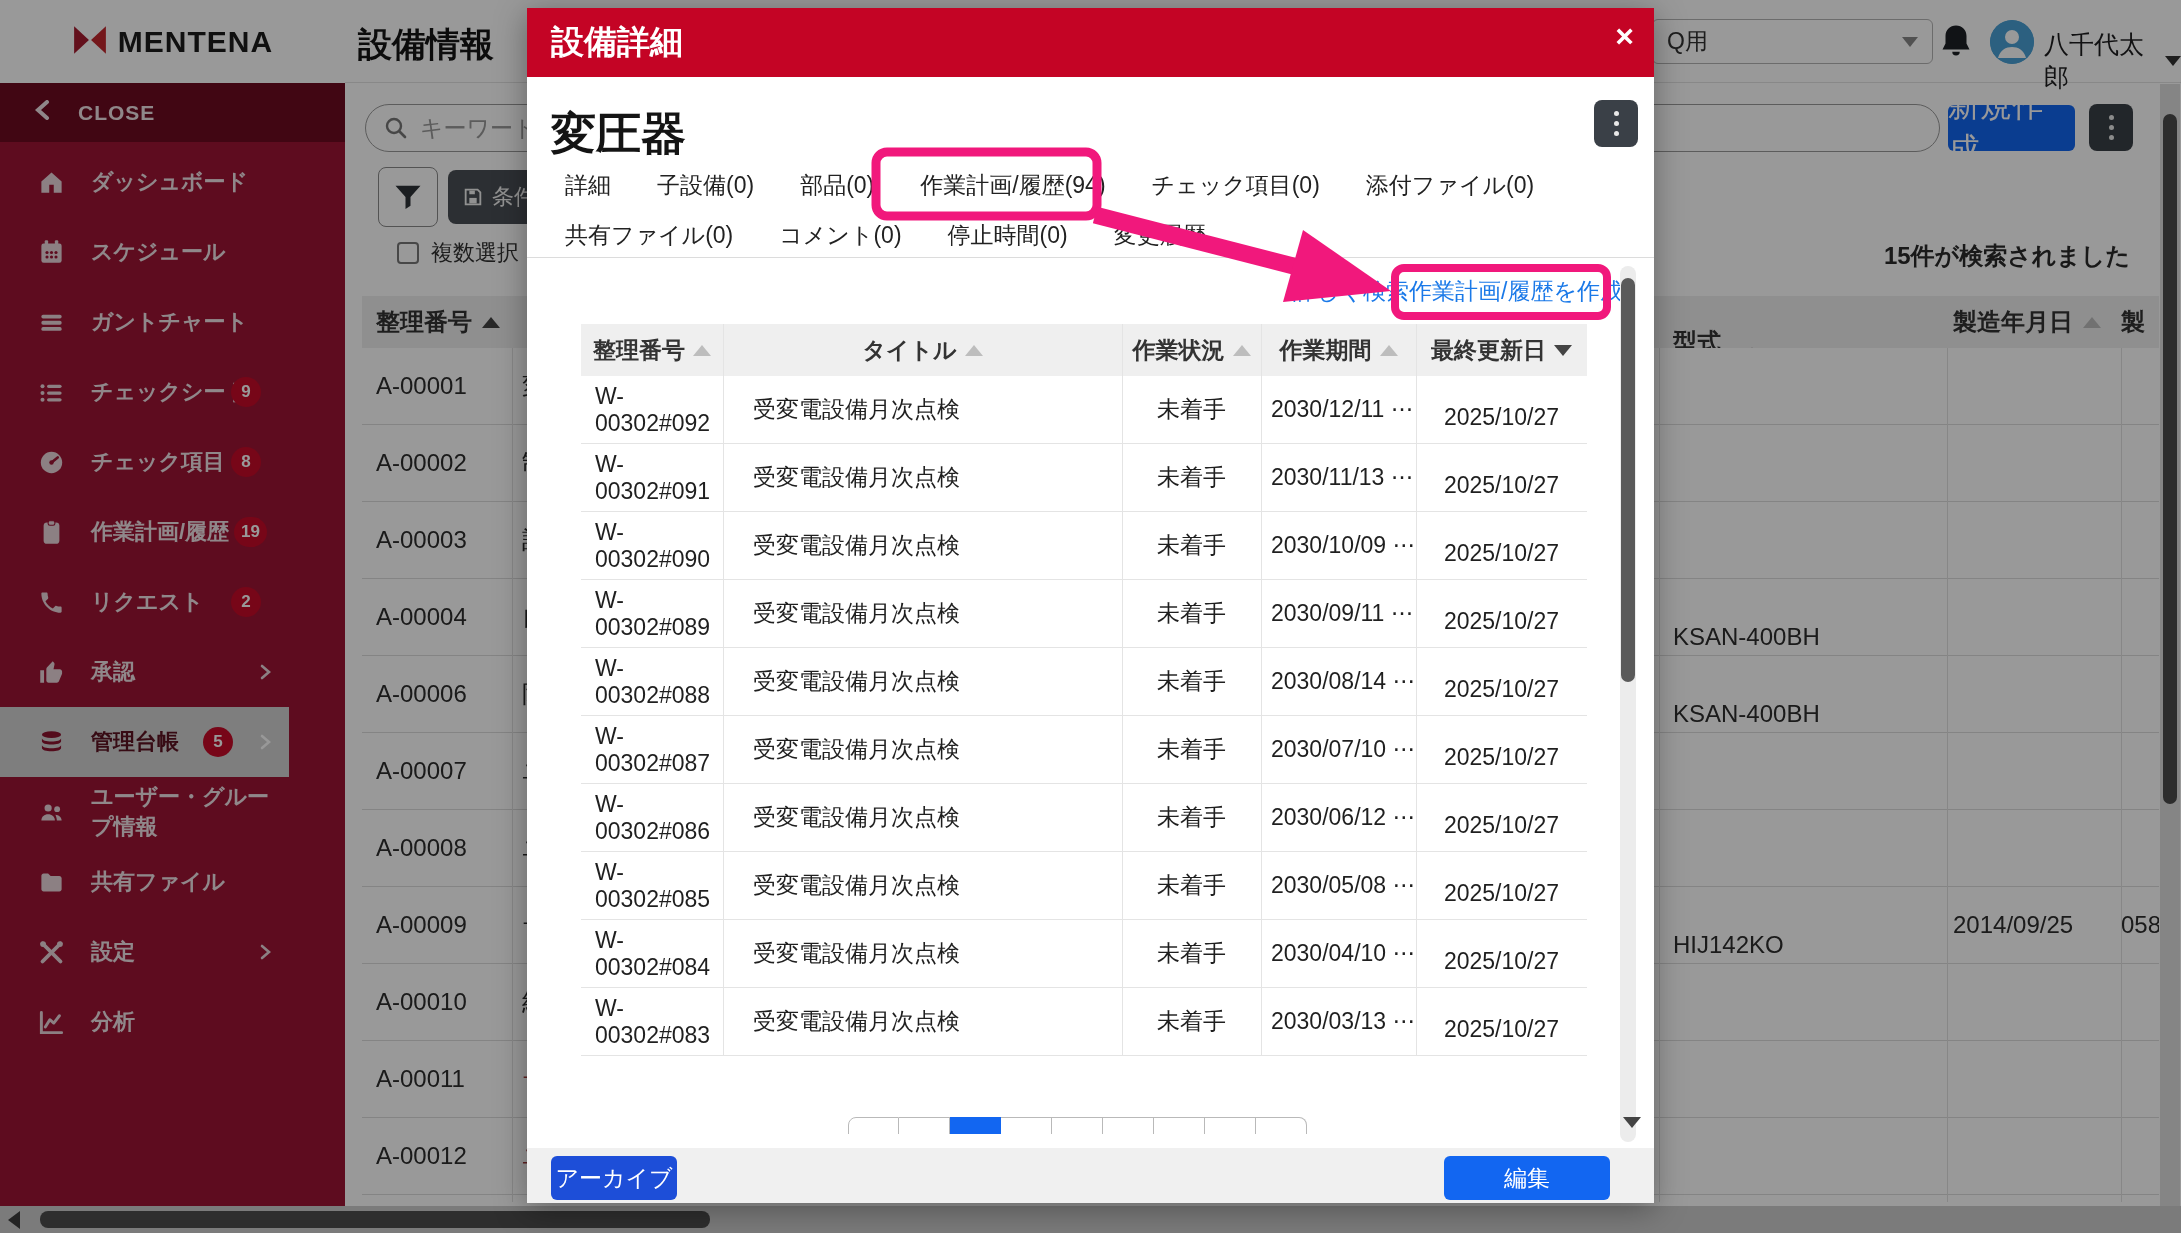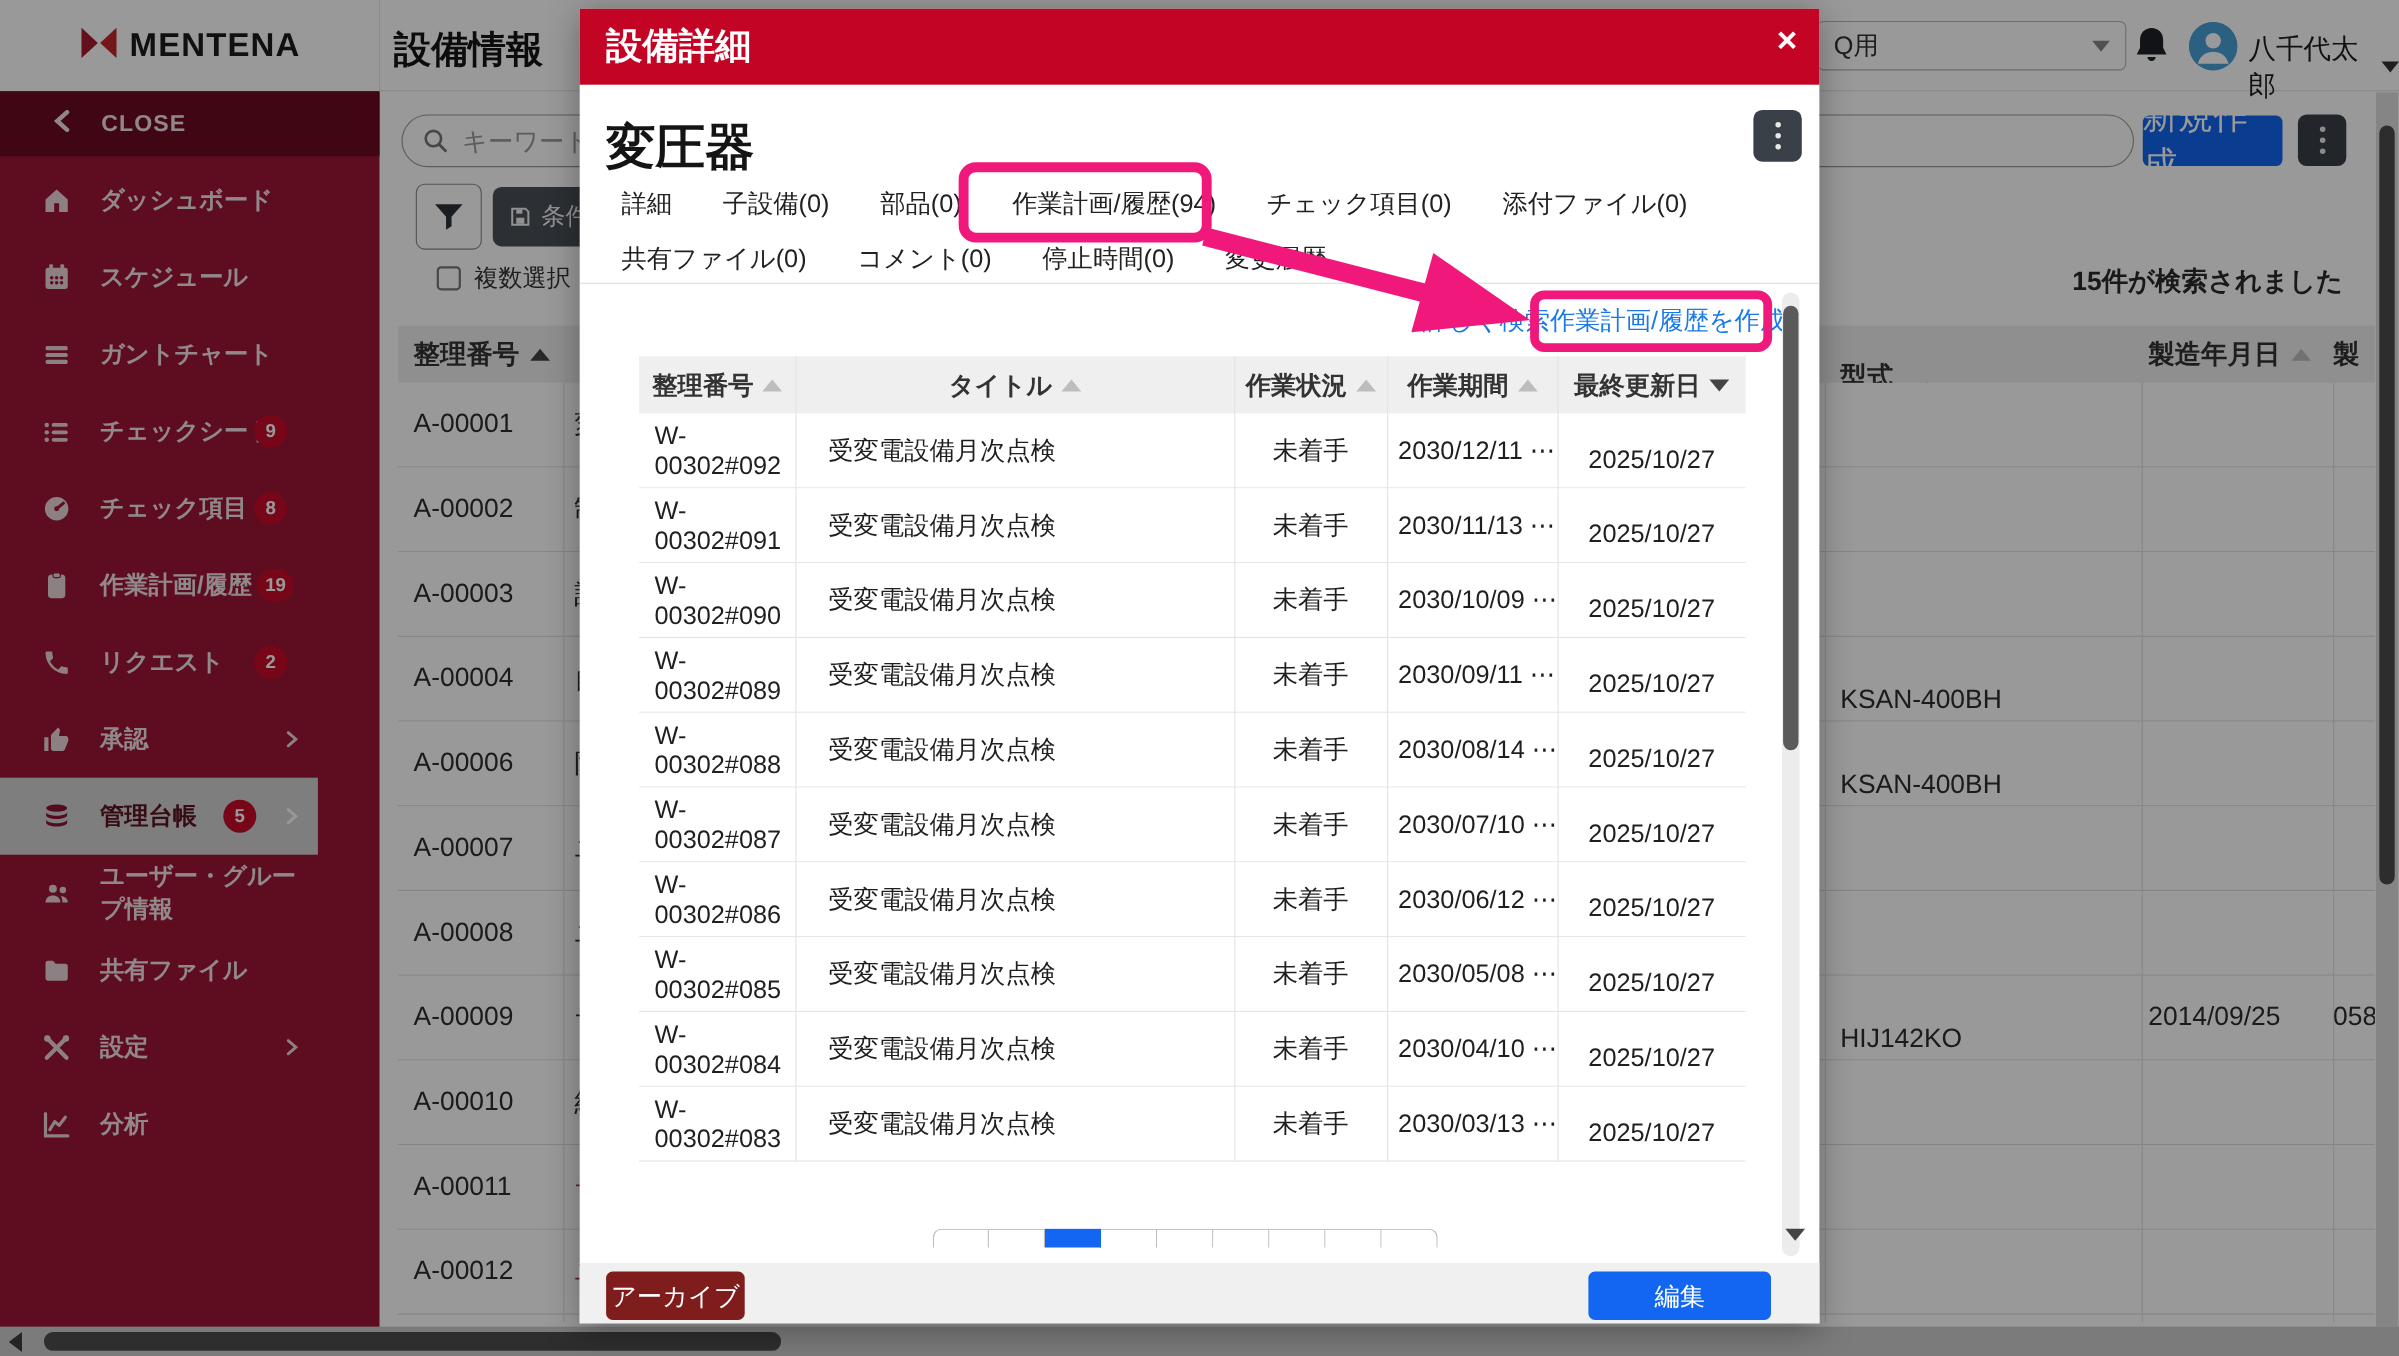--- a/index.html
+++ b/index.html
@@ -4,21 +4,21 @@
 <style>
   html,body{margin:0;padding:0;background:#555;}
   *{box-sizing:border-box;font-family:"Liberation Sans","DejaVu Sans",sans-serif;}
   #root{position:relative;width:2181px;height:1233px;background:#fff;overflow:hidden;}
   .abs{position:absolute;}
 
   
   #sidebar{left:0;top:0;width:345px;height:1233px;background:#9d1535;z-index:1;}
   #logo-strip{left:0;top:0;width:345px;height:83px;background:#ffffff;display:flex;align-items:center;justify-content:center;gap:10px;}
   #logo-text{font-size:30px;font-weight:bold;color:#1b1b1b;letter-spacing:1px;}
-  #close-bar{left:0;top:83px;width:345px;height:59px;background:#6d0a20;display:flex;align-items:center;gap:26px;padding-left:48px;color:#efe2e5;font-weight:bold;font-size:21px;letter-spacing:1px;}
+  #close-bar{left:0;top:83px;width:345px;height:59px;background:#6d0a20;display:flex;align-items:center;gap:26px;padding-left:34px;color:#efe2e5;font-weight:bold;font-size:21px;letter-spacing:1px;}
   .side-item{left:0;width:289px;height:70px;display:flex;align-items:center;gap:26px;padding-left:38px;color:#f0e3e7;font-size:22px;font-weight:bold;}
   .side-item .ic{width:27px;height:27px;flex:none;}
   .side-item.active{background:#d2d2d2;color:#5c1322;}
   .badge{position:absolute;top:50%;transform:translateY(-50%);min-width:30px;height:30px;border-radius:15px;background:#c60b28;color:#fff;font-size:17px;font-weight:bold;display:flex;align-items:center;justify-content:center;padding:0 7px;}
   .chev{position:absolute;right:16px;top:50%;transform:translateY(-50%);width:16px;height:16px;}
 
   
   #topbar{left:345px;top:0;width:1836px;height:83px;background:#fff;border-bottom:1px solid #e3e3e3;z-index:1;}
   #page-title{left:358px;top:22px;font-size:34px;font-weight:bold;color:#151515;z-index:1;}
   #ws-select{left:1652px;top:19px;width:281px;height:45px;border:1px solid #b5b5b5;border-radius:6px;background:#fff;display:flex;align-items:center;padding:0 14px;font-size:23px;color:#333;z-index:1;}
@@ -98,21 +98,21 @@
   #pag-inner{display:flex;}
   .pg{width:51px;height:40px;border:1px solid #b9b9b9;border-left:none;background:#fff;}
   .pg:first-child{border-left:1px solid #b9b9b9;border-radius:8px 0 0 0;}
   .pg:last-child{border-radius:0 8px 0 0;}
   .pg.active{background:#1266f1;border-color:#1266f1;}
   #mscroll{position:absolute;left:1093px;top:258px;width:16px;height:876px;background:#ececec;border-radius:8px;}
   #msthumb{position:absolute;left:1px;top:12px;width:14px;height:404px;background:#5a5a5a;border-radius:7px;}
   #msdown{position:absolute;left:1096px;top:1120px;}
 
   #modal-footer{position:absolute;left:0;top:1140px;width:1127px;height:55px;background:#f0f0f0;}
-  #btn-archive{position:absolute;left:24px;top:8px;width:126px;height:44px;background:#7f1d1d;color:#fff;font-size:23px;border-radius:6px;display:flex;align-items:center;justify-content:center;}
+  #btn-archive{position:absolute;left:24px;top:8px;width:126px;height:44px;background:#1d4ed8;color:#fff;font-size:23px;border-radius:6px;display:flex;align-items:center;justify-content:center;}
   #btn-edit{position:absolute;left:917px;top:8px;width:166px;height:44px;background:#1266f1;color:#fff;font-size:23px;border-radius:6px;display:flex;align-items:center;justify-content:center;}
 
   
   #annot{left:0;top:0;width:2181px;height:1233px;z-index:4;pointer-events:none;}
 </style>
 </head>
 <body>
 
 <div id="root">
 

